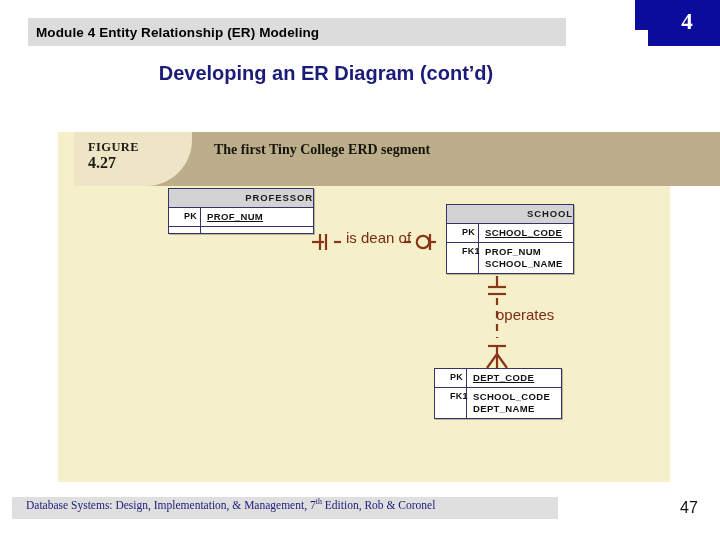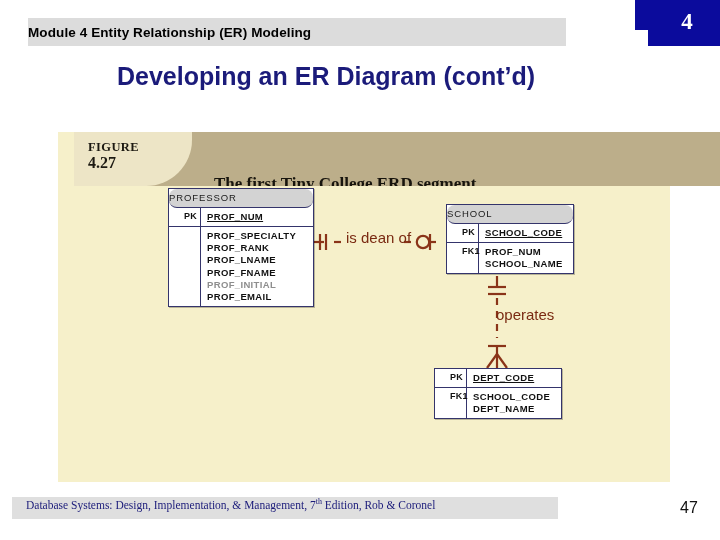--- a/index.html
+++ b/index.html
@@ -8,41 +8,41 @@
     font-family:"Liberation Sans", sans-serif;
   }
 
   
   #module-bar{
     position:absolute;left:28px;top:18px;width:538px;height:28px;
     background:#dcdcdc;display:flex;align-items:center;
   }
   #module-bar-text{
     font-size:13.5px;font-weight:bold;color:#000000;
-    padding-left:0;letter-spacing:0.1px;white-space:nowrap;
+    padding-left:8px;letter-spacing:0.1px;white-space:nowrap;
   }
 
   
   #chapter-block{
     position:absolute;left:635px;top:0px;width:85px;height:46px;
     background:#0b0b9c;
   }
   #chapter-notch{
     position:absolute;left:635px;top:30px;width:13px;height:16px;background:#ffffff;
   }
   #chapter-number{
     position:absolute;left:672px;top:9px;width:30px;
     color:#ffffff;font-size:23px;font-weight:bold;text-align:center;
     font-family:"Liberation Serif", serif;
   }
 
   
   #slide-title{
     position:absolute;left:0;top:62px;width:652px;text-align:center;
-    color:#1b1b7a;font-size:25px;font-weight:bold;
+    color:#1b1b7a;font-size:20px;font-weight:bold;
     font-family:"Liberation Sans", sans-serif;
   }
 
   
   #figure-panel{
     position:absolute;left:58px;top:132px;width:612px;height:350px;
     background:#f6f0ca;
   }
   #figure-header{
     position:absolute;left:16px;top:0;width:703px;height:54px;
@@ -55,35 +55,35 @@
   #figure-label{
     position:absolute;left:14px;top:8px;
     font-family:"Liberation Serif", serif;font-weight:bold;color:#1d1a12;
     line-height:1.15;
   }
   #figure-label .fg-word{font-size:12.5px;letter-spacing:0.4px;display:block;}
   #figure-label .fg-num{font-size:16px;display:block;}
   #figure-caption{
     position:absolute;left:140px;top:10px;
     font-family:"Liberation Serif", serif;font-weight:bold;
-    font-size:17px;color:#17140d;margin-top:32px;
+    font-size:14px;color:#17140d;
   }
 
   
   #erd-canvas{position:absolute;left:0;top:54px;width:612px;height:296px;}
 
   
   .entity{
     position:absolute;background:#ffffff;border:1.6px solid #34346b;
     box-shadow:1px 1px 0 rgba(0,0,0,.25);
   }
   .entity-title{
-    height:18px;line-height:18px;text-align:left;
+    height:18px;line-height:18px;text-align:right;
     background:#d3d3d3;border-bottom:1.4px solid #34346b;
-    font-size:9.5px;font-weight:normal;letter-spacing:.9px;color:#1a1a1a;border-radius:8px;
+    font-size:9.5px;font-weight:bold;letter-spacing:.9px;color:#1a1a1a;
   }
   .entity-row{display:flex;border-bottom:1.4px solid #34346b;}
   .entity-row.last{border-bottom:none;}
   .key-cell{
     width:32px;flex:0 0 32px;border-right:1.4px solid #34346b;
     font-size:9px;font-weight:bold;color:#111;
     padding:3px 0 3px 15px;box-sizing:border-box;letter-spacing:.3px;
   }
   .attr-cell{
     flex:1;padding:3px 0 3px 6px;box-sizing:border-box;
@@ -176,28 +176,20 @@
     <div class="entity" id="professor-entity">
       <div class="entity-title">PROFESSOR</div>
       <div class="entity-row">
         <div class="key-cell">PK</div>
         <div class="attr-cell">
           <div class="attr-pk">PROF_NUM</div>
         </div>
       </div>
       <div class="entity-row last">
         <div class="key-cell"></div>
-        <div class="attr-cell">
-          <div>PROF_SPECIALTY</div>
-          <div>PROF_RANK</div>
-          <div>PROF_LNAME</div>
-          <div>PROF_FNAME</div>
-          <div class="attr-dim">PROF_INITIAL</div>
-          <div>PROF_EMAIL</div>
-        </div>
       </div>
     </div>
 
     <div class="entity" id="school-entity">
       <div class="entity-title">SCHOOL</div>
       <div class="entity-row">
         <div class="key-cell">PK</div>
         <div class="attr-cell">
           <div class="attr-pk">SCHOOL_CODE</div>
         </div>

